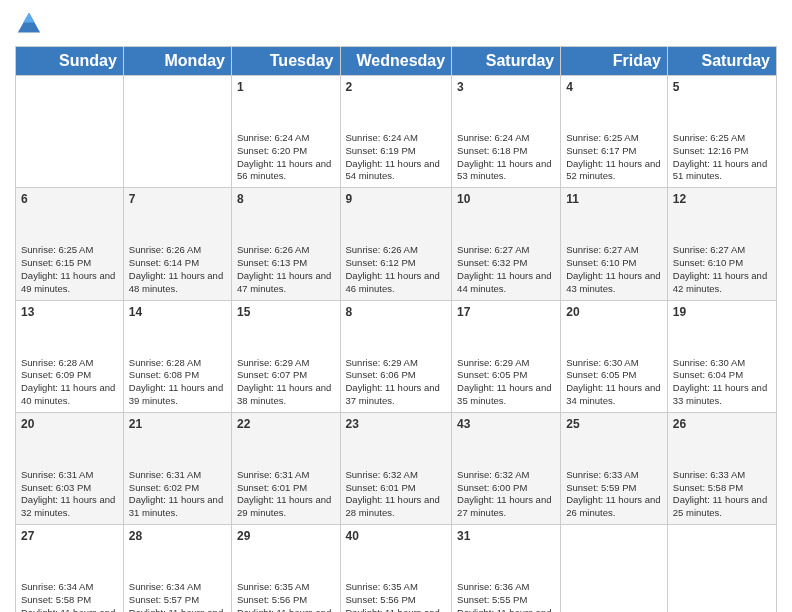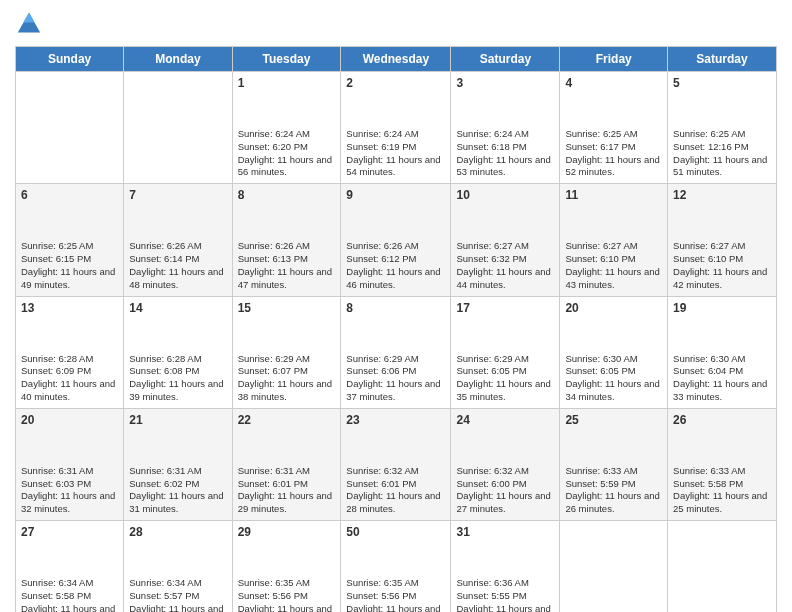--- a/index.html
+++ b/index.html
@@ -56,24 +56,24 @@
       color: #555;
     }
     .calendar {
       width: 100%;
       border-collapse: collapse;
       border: 1px solid #ccc;
     }
     .calendar th {
       background: #3a7abf;
       color: #fff;
-      font-size: 12px;
+      font-size: 16px;
       font-weight: bold;
       padding: 5px 6px;
-      text-align: center;
+      text-align: right;
       border: 1px solid #ccc;
     }
     .calendar td {
       border: 1px solid #ccc;
       vertical-align: top;
       padding: 4px 5px;
       font-size: 10px;
       color: #333;
       width: 113px;
       min-height: 80px;
@@ -270,21 +270,21 @@
 Sunset: 6:01 PM
 Daylight: 11 hours and 29 minutes.</div>
           </td>
           <td>
             <span class="day-num">23</span>
             <div class="day-info">Sunrise: 6:32 AM
 Sunset: 6:01 PM
 Daylight: 11 hours and 28 minutes.</div>
           </td>
           <td>
-            <span class="day-num">24</span>
+            <span class="day-num">43</span>
             <div class="day-info">Sunrise: 6:32 AM
 Sunset: 6:00 PM
 Daylight: 11 hours and 27 minutes.</div>
           </td>
           <td>
             <span class="day-num">25</span>
             <div class="day-info">Sunrise: 6:33 AM
 Sunset: 5:59 PM
 Daylight: 11 hours and 26 minutes.</div>
           </td>
@@ -308,21 +308,21 @@
 Sunset: 5:57 PM
 Daylight: 11 hours and 22 minutes.</div>
           </td>
           <td>
             <span class="day-num">29</span>
             <div class="day-info">Sunrise: 6:35 AM
 Sunset: 5:56 PM
 Daylight: 11 hours and 21 minutes.</div>
           </td>
           <td>
-            <span class="day-num">50</span>
+            <span class="day-num">40</span>
             <div class="day-info">Sunrise: 6:35 AM
 Sunset: 5:56 PM
 Daylight: 11 hours and 20 minutes.</div>
           </td>
           <td>
             <span class="day-num">31</span>
             <div class="day-info">Sunrise: 6:36 AM
 Sunset: 5:55 PM
 Daylight: 11 hours and 19 minutes.</div>
           </td>

